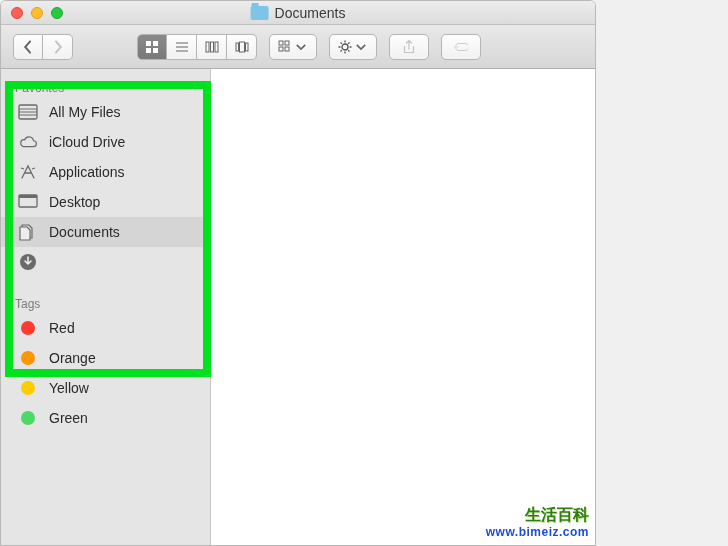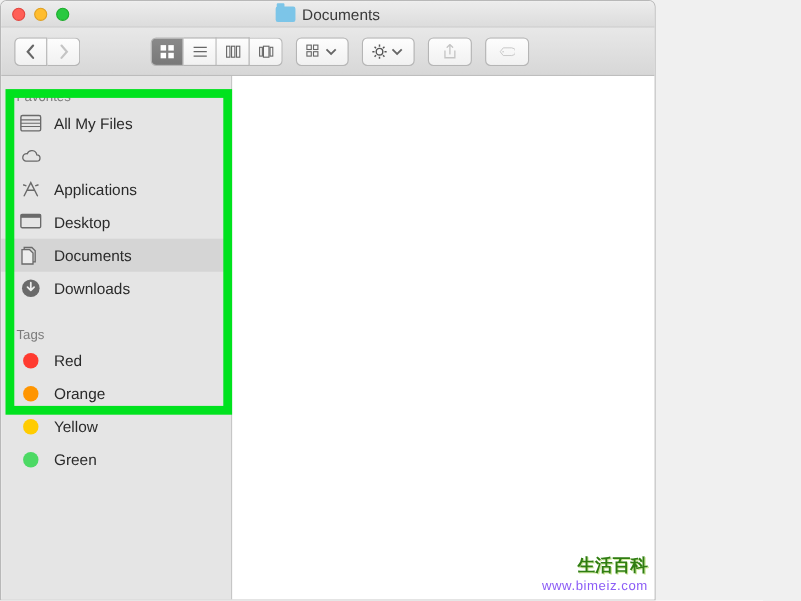--- a/index.html
+++ b/index.html
@@ -41,21 +41,21 @@
 .item .icn svg { width:20px; height:18px; }
 .item span.label { font-size:14px; color:#2a2a2a; }
 
 .tag-dot { width:14px; height:14px; border-radius:50%; display:inline-block; }
 .t-red{background:#ff3b30;} .t-org{background:#ff9500;} .t-yel{background:#ffcc00;} .t-grn{background:#4cd964;}
 
 .highlight-box { position:absolute; border:8px solid #00e21e; pointer-events:none; }
 
 .watermark { position:absolute; right:6px; bottom:6px; text-align:right; font-size:12px; color:#3b7a1d; background:rgba(255,255,255,0.0); line-height:1.2; }
 .watermark .cn{ font-size:16px; font-weight:bold; color:#2f7d12; text-shadow:1px 1px 0 #cde89c; }
-.watermark .url{ color:#8b5cf6; font-weight:normal; letter-spacing:0.5px; }
+.watermark .url{ color:#1d4ed8; font-weight:bold; letter-spacing:0.5px; }
 </style>
 </head>
 <body>
 
 <div class="window">
 
   <div class="titlebar">
     <div class="traffic">
       <span class="dot red"></span>
       <span class="dot yel"></span>
@@ -204,20 +204,21 @@
           </span>
         <span class="label">All My Files</span>
       </div>
 
       <div class="item">
         <span class="icn">
             <svg viewBox="0 0 22 16">
               <path d="M6 13h11a3.2 3.2 0 0 0 0-6.4 5 5 0 0 0-9.6-1A3.7 3.7 0 0 0 6 13z" fill="none" stroke="#6a6a6a" stroke-width="1.3"></path>
             </svg>
           </span>
+        <span class="label">iCloud Drive</span>
       </div>
 
       <div class="item">
         <span class="icn">
             <svg viewBox="0 0 20 18">
               <path d="M4 15 10 3l6 12M6.5 10h7" stroke="#6a6a6a" stroke-width="1.3" fill="none" stroke-linecap="round"></path>
               <path d="M3 5l3 1M17 5l-3 1" stroke="#6a6a6a" stroke-width="1.3"></path>
             </svg>
           </span>
         <span class="label">Applications</span>
@@ -243,21 +244,20 @@
         <span class="label">Documents</span>
       </div>
 
       <div class="item">
         <span class="icn">
             <svg viewBox="0 0 18 18">
               <circle cx="9" cy="9" r="8" fill="#6a6a6a"></circle>
               <path d="M9 4v6M6 8l3 3 3-3" stroke="#ededed" stroke-width="1.6" fill="none" stroke-linecap="round" stroke-linejoin="round"></path>
             </svg>
           </span>
-        <span class="label">Downloads</span>
       </div>
 
       <div style="height:14px"></div>
       <div class="section-label">Tags</div>
 
       <div class="item">
         <span class="icn">
             <span class="tag-dot t-red"></span>
           </span>
         <span class="label">Red</span>

